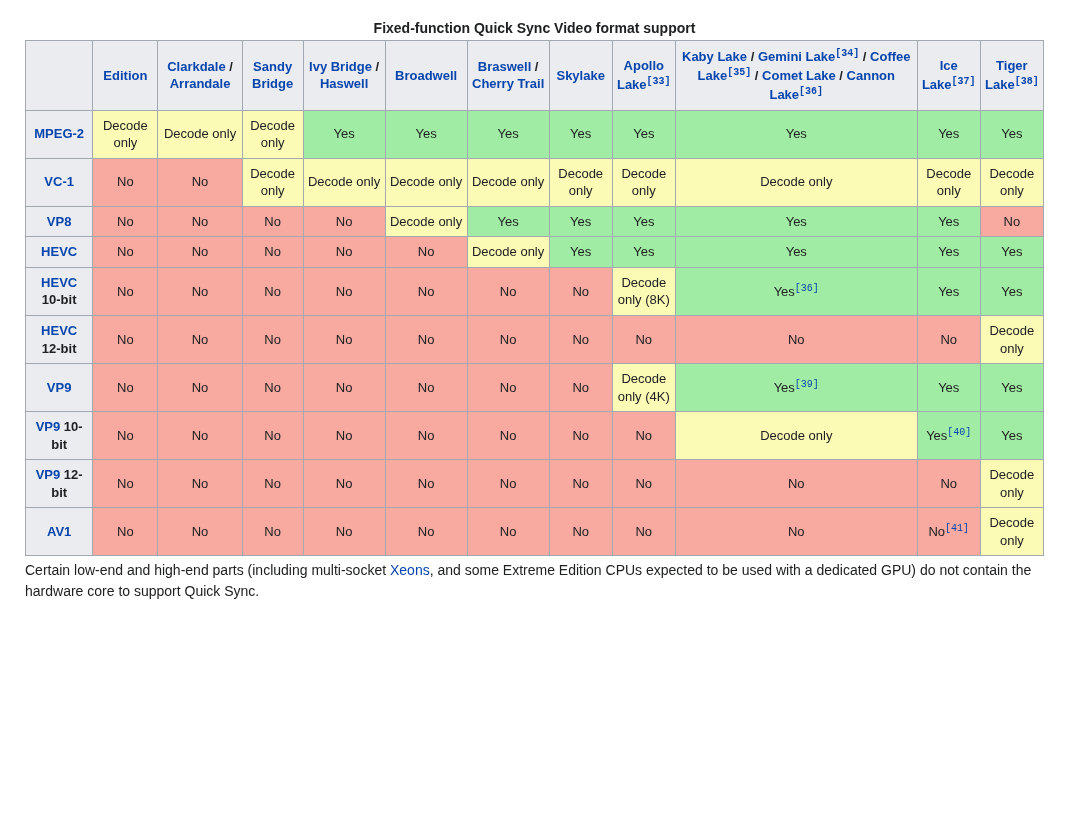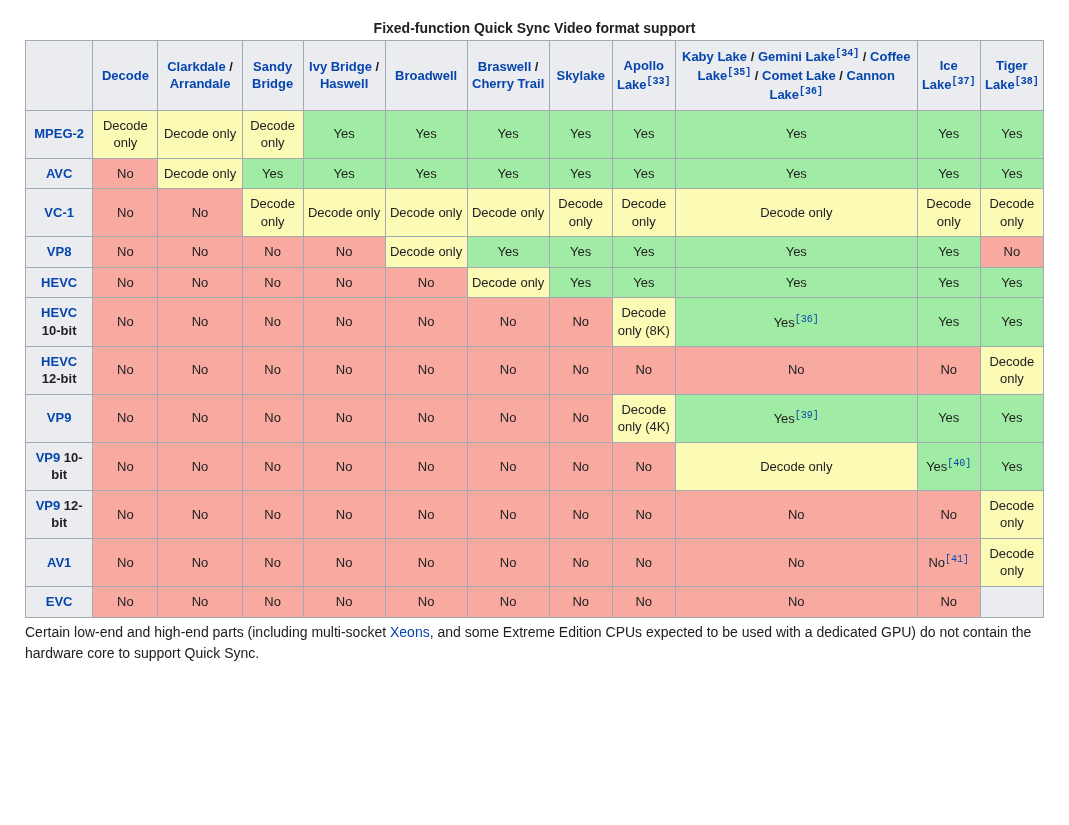--- a/index.html
+++ b/index.html
@@ -84,21 +84,21 @@
     <col class="c6">
       <col class="c7">
       <col class="c8">
       <col class="c9">
       <col class="c10">
       <col class="c11">
   </colgroup>
   <thead>
     <tr id="header-row">
       <th></th>
-    <th><a>Decode</a></th>
+    <th><a>Edition</a></th>
         <th><a>Clarkdale</a> / <a>Arrandale</a></th>
         <th><a>Sandy Bridge</a></th>
         <th><a>Ivy Bridge</a> / <a>Haswell</a></th>
         <th><a>Broadwell</a></th>
         <th><a>Braswell</a> / <a>Cherry Trail</a></th>
         <th><a>Skylake</a></th>
         <th><a>Apollo Lake</a><sup><a>[33]</a></sup></th>
         <th><a>Kaby Lake</a> / <a>Gemini Lake</a><sup><a>[34]</a></sup> / <a>Coffee Lake</a><sup><a>[35]</a></sup> / <a>Comet Lake</a> / <a>Cannon Lake</a><sup><a>[36]</a></sup></th>
         <th><a>Ice Lake</a><sup><a>[37]</a></sup></th>
         <th><a>Tiger Lake</a><sup><a>[38]</a></sup></th>
@@ -113,34 +113,20 @@
         <td class="c-yes">Yes</td>
         <td class="c-yes">Yes</td>
         <td class="c-yes">Yes</td>
         <td class="c-yes">Yes</td>
         <td class="c-yes">Yes</td>
         <td class="c-yes">Yes</td>
         <td class="c-yes">Yes</td>
         <td class="c-yes">Yes</td>
       </tr>
       <tr>
-        <th class="rowhead"><a>AVC</a></th>
-        <td class="c-no">No</td>
-        <td class="c-decode">Decode only</td>
-        <td class="c-yes">Yes</td>
-        <td class="c-yes">Yes</td>
-        <td class="c-yes">Yes</td>
-        <td class="c-yes">Yes</td>
-        <td class="c-yes">Yes</td>
-        <td class="c-yes">Yes</td>
-        <td class="c-yes">Yes</td>
-        <td class="c-yes">Yes</td>
-        <td class="c-yes">Yes</td>
-      </tr>
-      <tr>
         <th class="rowhead"><a>VC-1</a></th>
         <td class="c-no">No</td>
         <td class="c-no">No</td>
         <td class="c-decode">Decode only</td>
         <td class="c-decode">Decode only</td>
         <td class="c-decode">Decode only</td>
         <td class="c-decode">Decode only</td>
         <td class="c-decode">Decode only</td>
         <td class="c-decode">Decode only</td>
         <td class="c-decode">Decode only</td>
@@ -252,30 +238,16 @@
         <td class="c-no">No</td>
         <td class="c-no">No</td>
         <td class="c-no">No</td>
         <td class="c-no">No</td>
         <td class="c-no">No</td>
         <td class="c-no">No</td>
         <td class="c-no">No</td>
         <td class="c-no">No<sup><a>[41]</a></sup></td>
         <td class="c-decode">Decode only</td>
       </tr>
-      <tr>
-        <th class="rowhead"><a>EVC</a></th>
-        <td class="c-no">No</td>
-        <td class="c-no">No</td>
-        <td class="c-no">No</td>
-        <td class="c-no">No</td>
-        <td class="c-no">No</td>
-        <td class="c-no">No</td>
-        <td class="c-no">No</td>
-        <td class="c-no">No</td>
-        <td class="c-no">No</td>
-        <td class="c-no">No</td>
-        <td class="c-blank"></td>
-      </tr>
     </tbody>
 </table>
 
 <p class="footnote" id="footnote">Certain low-end and high-end parts (including multi-socket <a>Xeons</a>, and some Extreme Edition CPUs expected to be used with a dedicated GPU) do not contain the hardware core to support Quick Sync.</p>
 
 </body></html>

